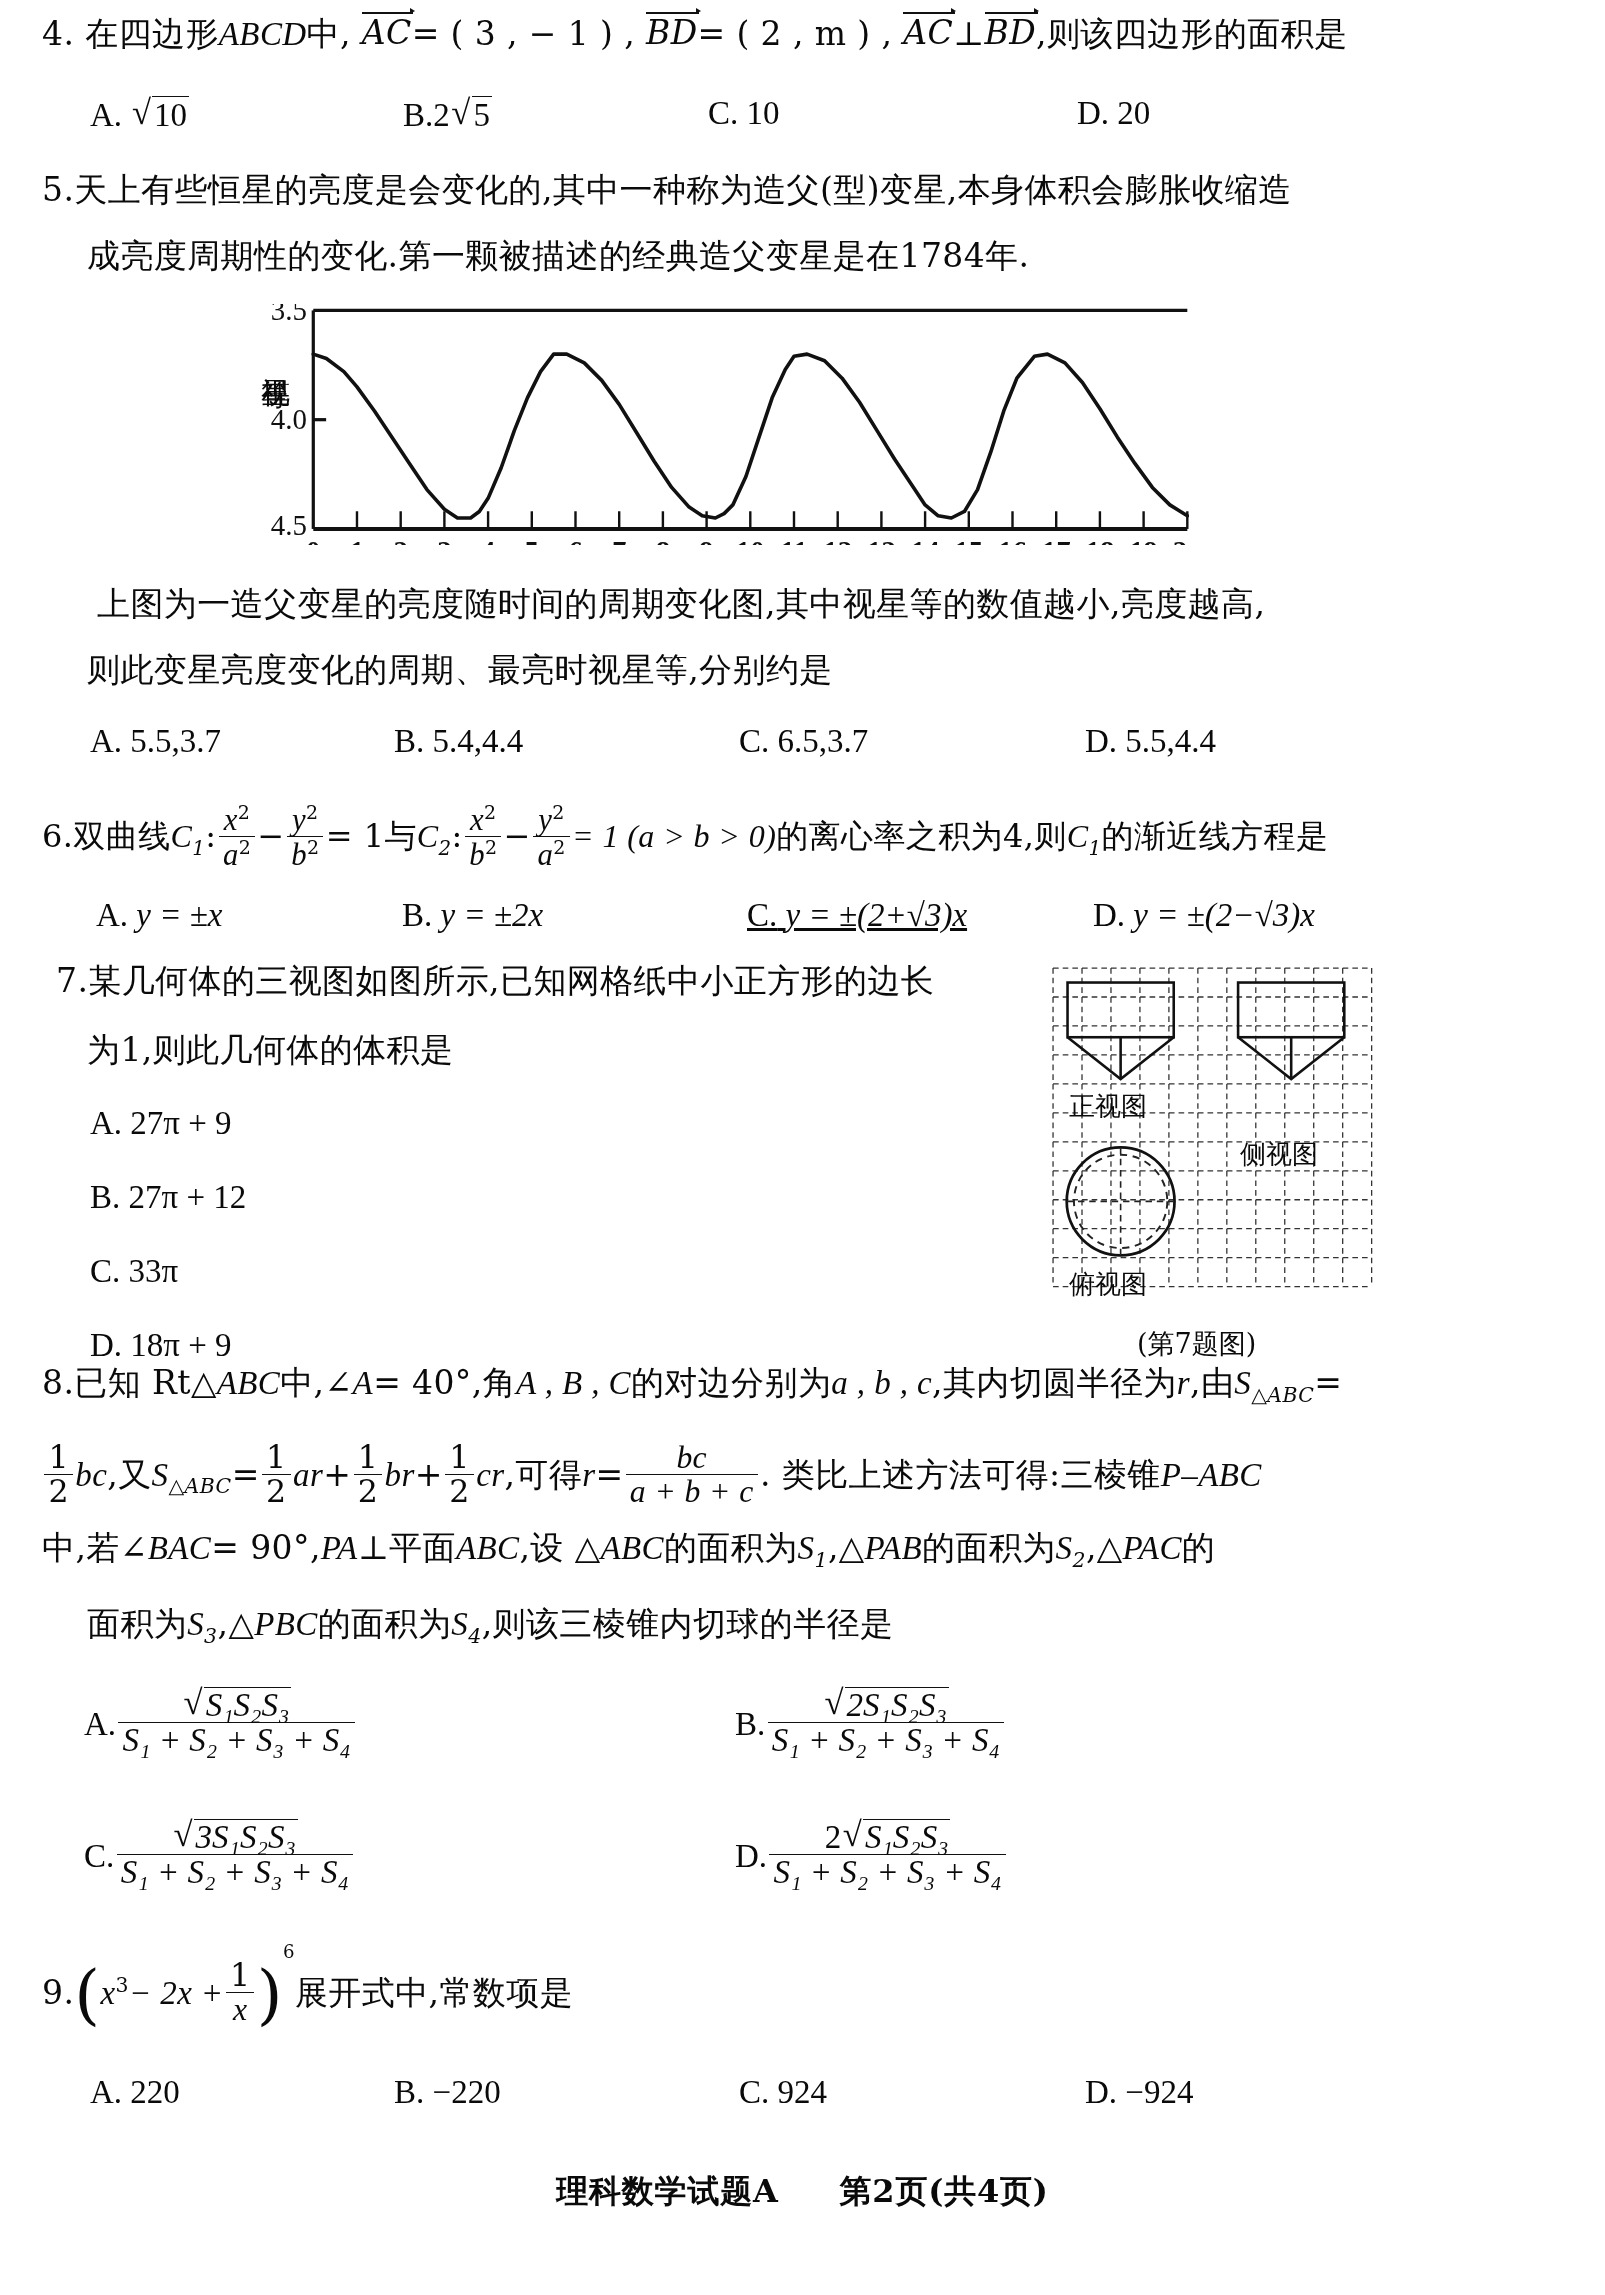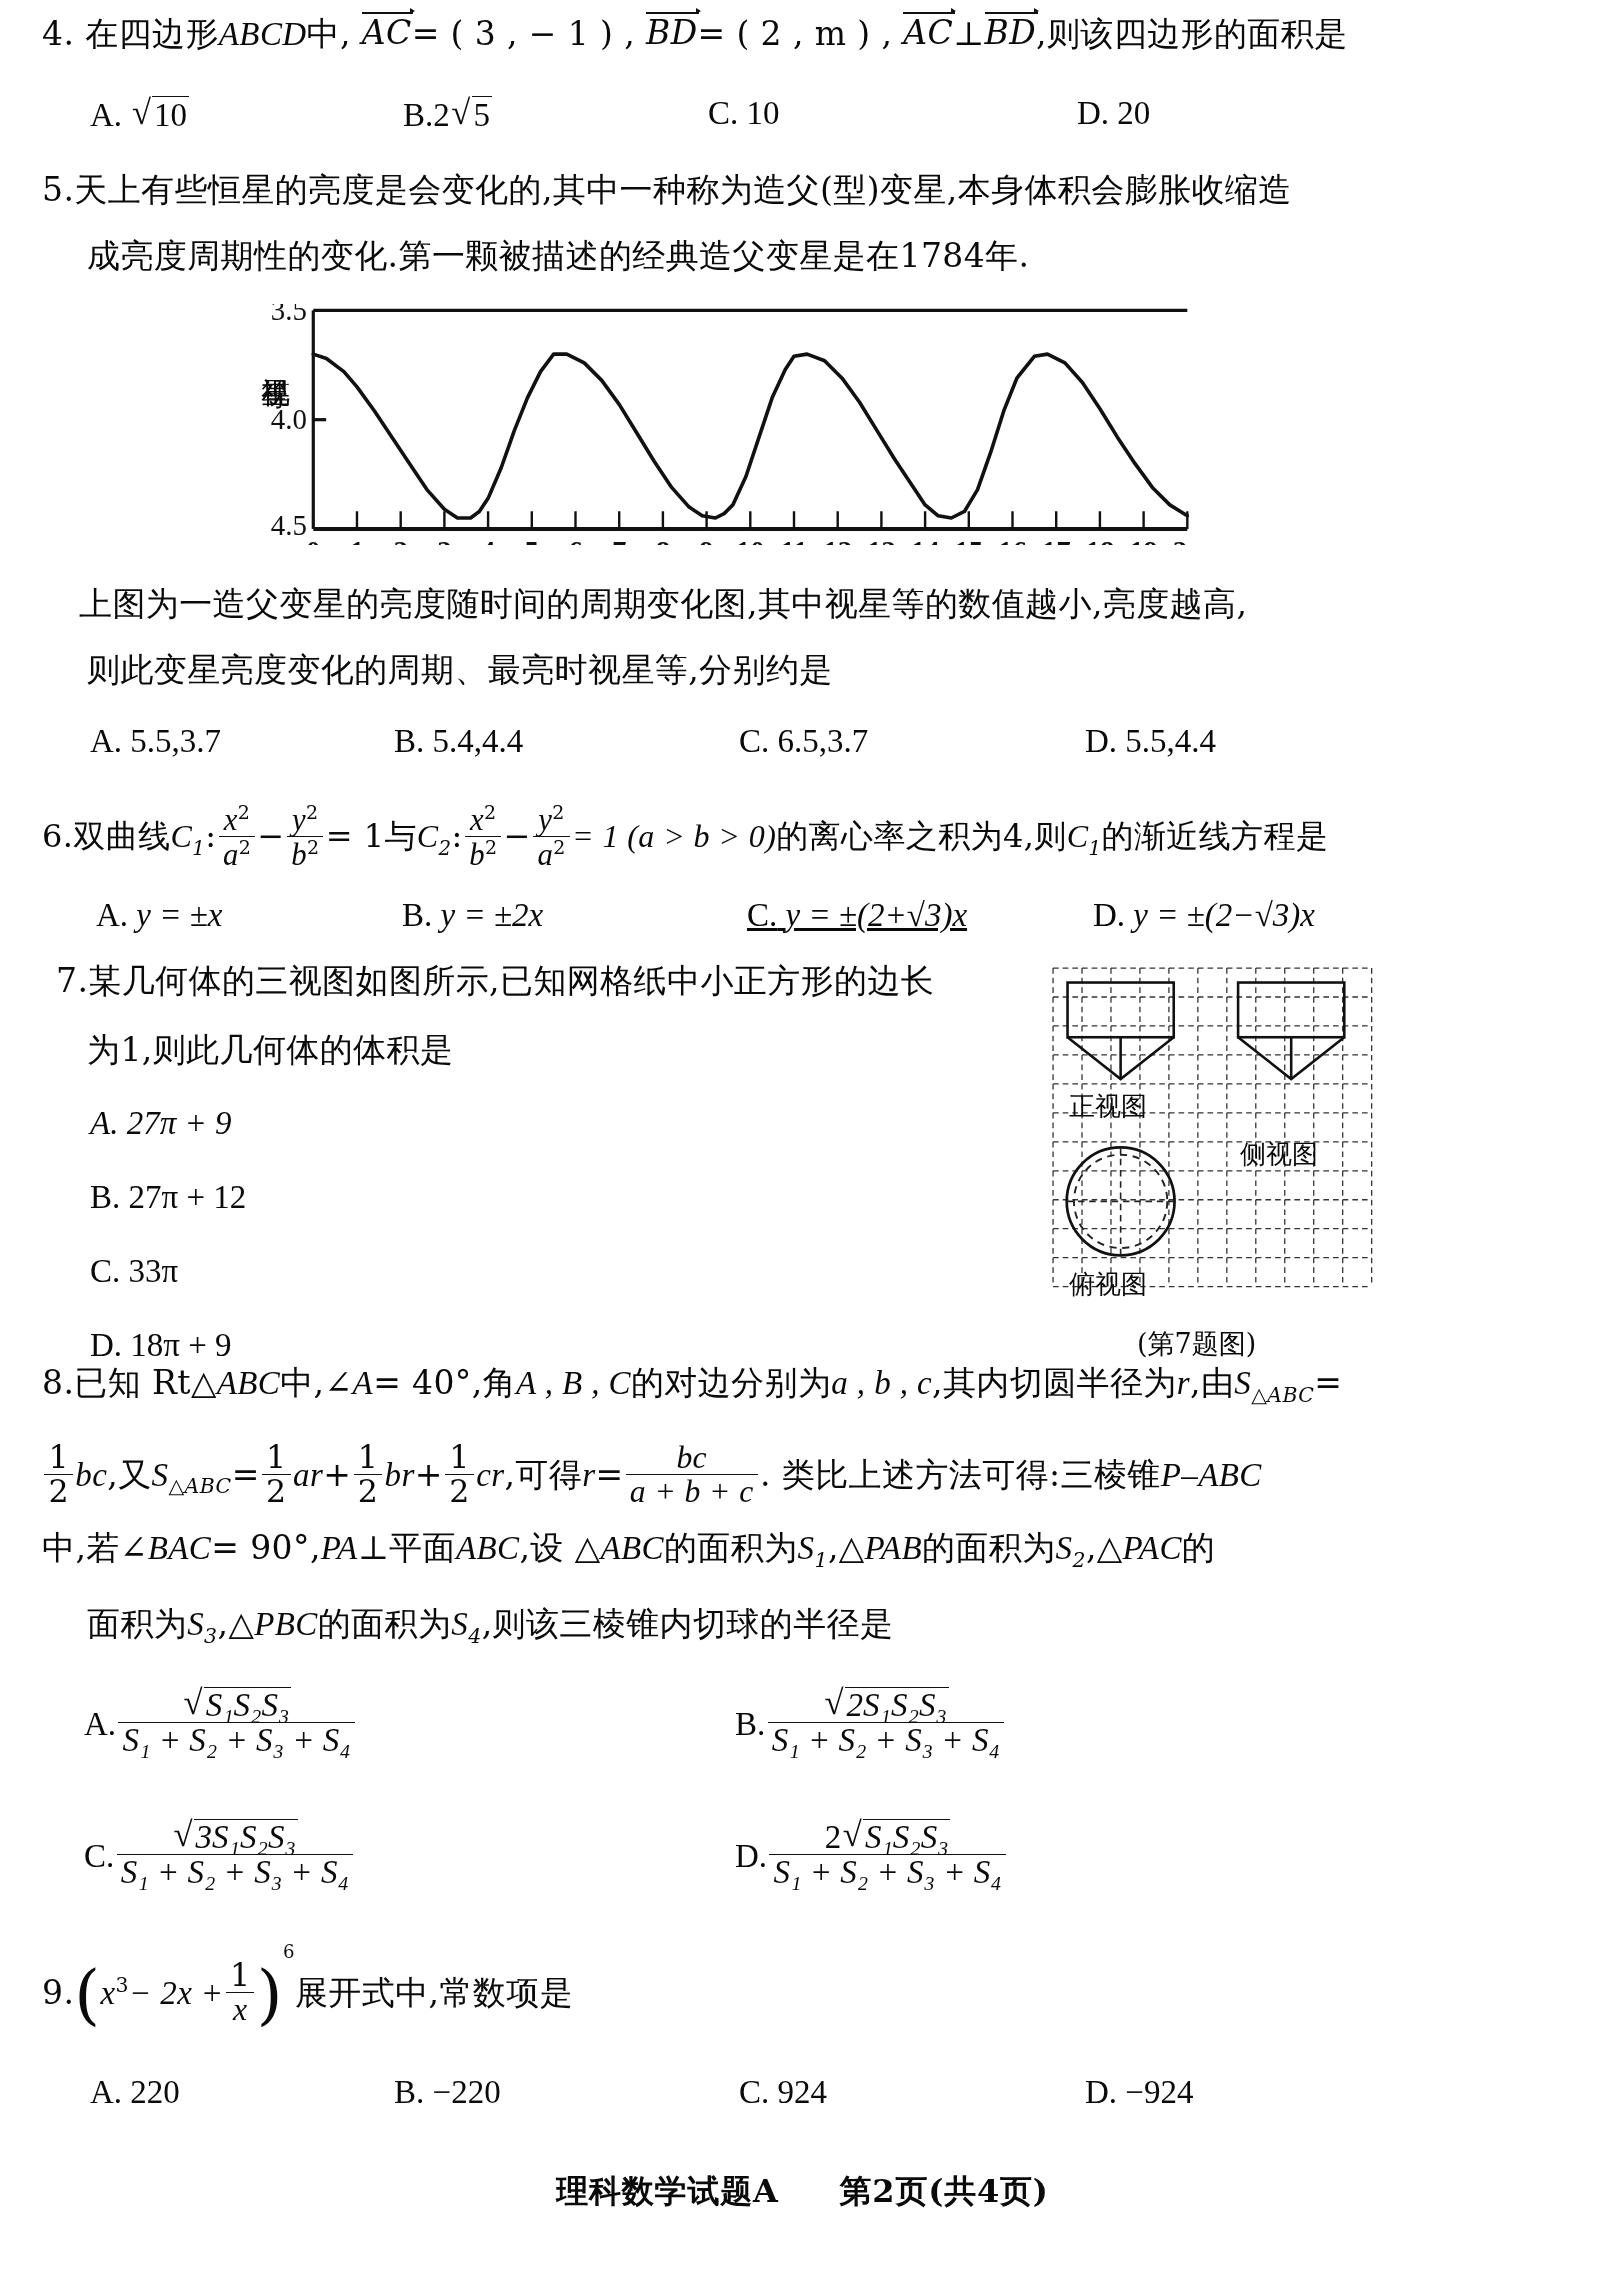--- a/index.html
+++ b/index.html
@@ -248,21 +248,21 @@
           <text x="984.8" y="320" text-anchor="middle" font-family="Liberation Serif, serif" font-size="36" font-weight="bold" fill="#111">17</text>
           <text x="1039.2" y="320" text-anchor="middle" font-family="Liberation Serif, serif" font-size="36" font-weight="bold" fill="#111">18</text>
           <text x="1093.6" y="320" text-anchor="middle" font-family="Liberation Serif, serif" font-size="36" font-weight="bold" fill="#111">19</text>
           <text x="1148" y="320" text-anchor="middle" font-family="Liberation Serif, serif" font-size="36" font-weight="bold" fill="#111">20</text>
         </g>
 
       <path id="star-curve" fill="none" stroke="#111" stroke-width="4.5" stroke-linejoin="round" stroke-linecap="round" d="M60.00,62.40 L76.32,67.84 L98.08,84.16 L114.40,103.20 L136.16,133.12 L157.92,165.76 L179.68,198.40 L201.44,231.04 L223.20,255.52 L239.52,266.40 L255.84,266.40 L266.72,258.24 L277.60,241.92 L293.92,203.84 L310.24,157.60 L326.56,116.80 L342.88,84.16 L359.20,62.40 L375.52,62.40 L397.28,73.28 L419.04,95.04 L440.80,124.96 L462.56,160.32 L484.32,195.68 L506.08,228.32 L527.84,252.80 L544.16,263.68 L560.48,266.40 L571.36,260.96 L582.24,250.08 L598.56,214.72 L614.88,165.76 L631.20,116.80 L647.52,81.44 L658.40,65.12 L674.72,62.40 L696.48,70.56 L718.24,92.32 L740.00,122.24 L761.76,157.60 L783.52,192.96 L805.28,225.60 L821.60,250.08 L837.92,263.68 L854.24,266.40 L870.56,258.24 L886.88,231.04 L903.20,184.80 L919.52,133.12 L935.84,92.32 L957.60,65.12 L973.92,62.40 L995.68,73.28 L1017.44,97.76 L1039.20,130.40 L1060.96,165.76 L1082.72,198.40 L1104.48,228.32 L1126.24,250.08 L1148.00,263.68"></path>
     </svg>
   </div>
 
-  <div class="qline cn" style="left:79px; top:587px;text-align:right;">
+  <div class="qline cn" style="left:97px; top:587px;text-align:right;">
     <span>上图为一造父变星的亮度随时间的周期变化图,其中视星等的数值越小,亮度越高,</span>
   </div>
   <div class="qline cn" style="left:87px; top:653px;">
     <span>则此变星亮度变化的周期、最亮时视星等,分别约是</span>
   </div>
 
   <div class="opt" style="left:90px; top:723px;">
     <span>A.</span>
     <span>5.5,3.7</span>
   </div>
@@ -300,21 +300,21 @@
     <span>y = ±(2−√3)x</span>
   </div>
 
   <div class="qline cn" style="left:42px; top:964px;margin-left:14px;">
     <span>7.</span><span>某几何体的三视图如图所示,已知网格纸中小正方形的边长</span>
   </div>
   <div class="qline cn" style="left:87px; top:1033px;">
     <span>为1,则此几何体的体积是</span>
   </div>
 
-  <div class="opt" style="left:90px; top:1105px;font-style:italic;">
+  <div class="opt" style="left:90px; top:1105px;">
     <span>A.</span>
     <span>27π + 9</span>
   </div>
   <div class="opt" style="left:90px; top:1179px;">
     <span>B.</span>
     <span>27π + 12</span>
   </div>
   <div class="opt" style="left:90px; top:1253px;">
     <span>C.</span>
     <span>33π</span>

